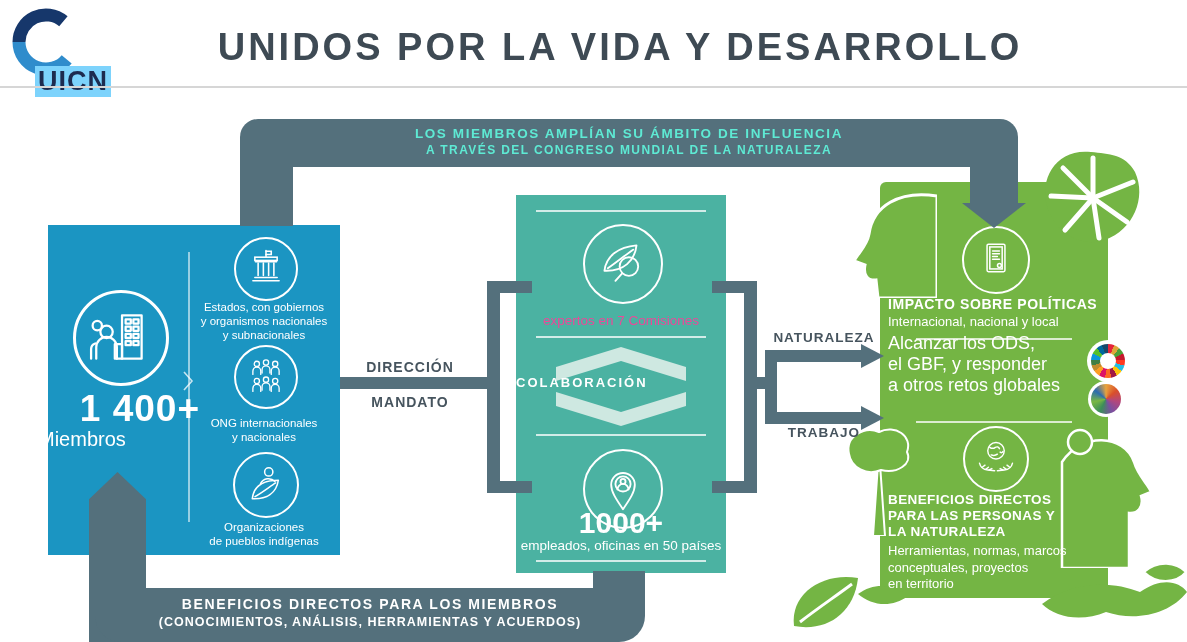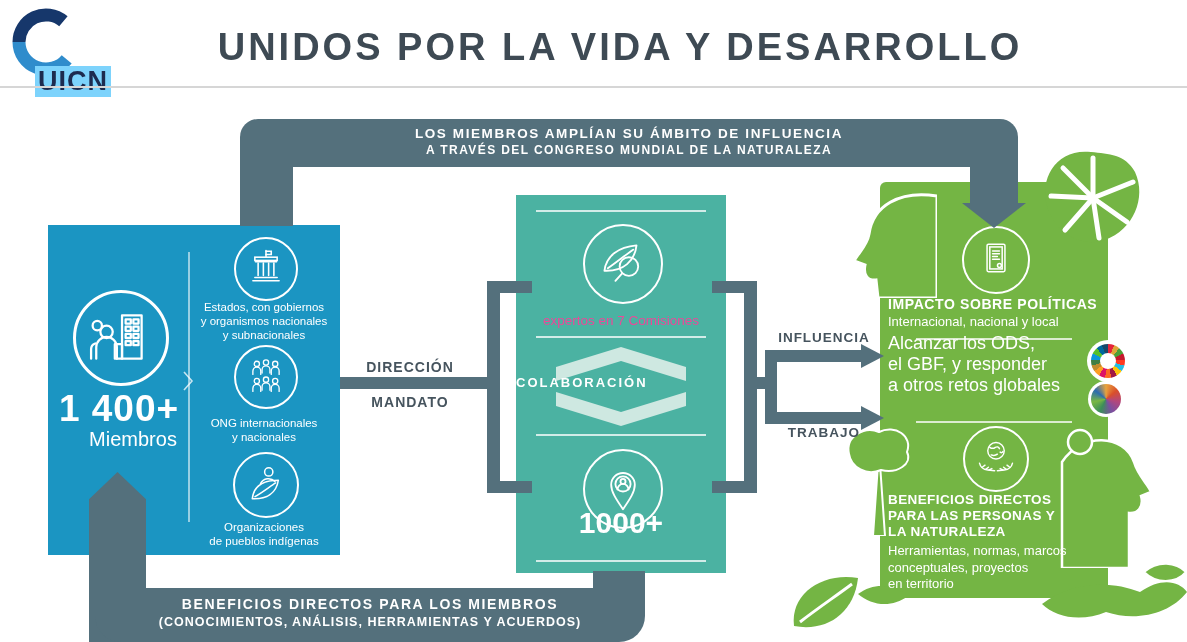--- a/index.html
+++ b/index.html
@@ -9,21 +9,21 @@
   
   .logo-wrap{left:8px;top:4px;width:104px;height:78px;}
   .logo-text{position:absolute;left:27px;top:22px;font-size:27px;font-weight:bold;
              color:#1d2b4f;background:#7dd3fc;padding:0 3px;letter-spacing:1px;margin-top:40px;}
   .page-title{left:140px;top:26px;width:960px;text-align:center;font-size:38px;
               font-weight:bold;letter-spacing:3px;color:#3e4a54;}
   .header-divider{left:0;top:86px;width:1187px;height:2px;background:#d6d6d6;}
   
   .slate{background:#54707c;}
   .banner-main{left:240px;top:119px;width:778px;height:48px;border-radius:18px 18px 0 0;
-               color:#ffffff;text-align:center;padding-top:7px;box-sizing:border-box;}
+               color:#5eead4;text-align:center;padding-top:7px;box-sizing:border-box;}
   .banner-line1{font-size:13.5px;font-weight:bold;letter-spacing:1.6px;}
   .banner-line2{font-size:12px;font-weight:bold;letter-spacing:1.4px;margin-top:2px;}
   .drop-left{left:240px;top:160px;width:53px;height:66px;}
   .drop-right{left:970px;top:160px;width:48px;height:44px;}
   .drop-right-head{left:962px;top:203px;width:0;height:0;border-left:32px solid transparent;
                    border-right:32px solid transparent;border-top:25px solid #54707c;background:none;}
   .mandato-bar{left:340px;top:377px;width:147px;height:12px;}
   .lb-vert{left:487px;top:281px;width:13px;height:212px;}
   .lb-arm-t{left:487px;top:281px;width:45px;height:12px;}
   .lb-arm-b{left:487px;top:481px;width:45px;height:12px;}
@@ -48,23 +48,23 @@
             clip-path:polygon(50% 0,100% 16%,100% 100%,0 100%,0 16%);}
   .teal-stem{left:593px;top:571px;width:52px;height:22px;}
   .bottom-banner{left:95px;top:588px;width:550px;height:54px;border-radius:0 0 26px 26px;
                  color:#fff;text-align:center;padding-top:8px;box-sizing:border-box;}
   .bb-line1{font-size:14px;font-weight:bold;letter-spacing:1.6px;}
   .bb-line2{font-size:12.5px;font-weight:bold;letter-spacing:1px;margin-top:3px;}
   
   .blue-box{left:48px;top:225px;width:292px;height:330px;background:#1b95c2;}
   .big-circle{left:73px;top:290px;width:90px;height:90px;border:3px solid #fff;border-radius:50%;
               display:flex;align-items:center;justify-content:center;}
-  .members-count{left:38px;top:388px;width:162px;text-align:center;color:#fff;font-size:37px;
+  .members-count{left:38px;top:388px;width:162px;text-align:right;color:#fff;font-size:37px;
                  font-weight:bold;letter-spacing:1px;}
-  .members-label{left:52px;top:428px;width:162px;text-align:center;color:#fff;font-size:20px;font-weight:300;}
+  .members-label{left:38px;top:428px;width:162px;text-align:left;color:#fff;font-size:20px;font-weight:300;}
   .blue-divider{left:188px;top:252px;width:2px;height:270px;background:rgba(255,255,255,.55);}
   .blue-chev{left:183px;top:371px;}
   .cat-circle{border:2.5px solid #fff;border-radius:50%;display:flex;align-items:center;justify-content:center;}
   .cat1-c{left:234px;top:237px;width:60px;height:60px;}
   .cat2-c{left:234px;top:345px;width:60px;height:60px;}
   .cat3-c{left:233px;top:452px;width:62px;height:62px;}
   .cat-label{left:192px;width:144px;text-align:center;color:#fff;font-size:11.5px;line-height:14px;white-space:pre-line;}
   .cat1-l{top:300px;}
   .cat2-l{top:416px;}
   .cat3-l{top:520px;}
@@ -233,20 +233,21 @@
   <div class="abs tline tl3"></div>
   <div class="abs teal-circle offices-c">
     <svg width="54" height="54" viewBox="0 0 64 64" fill="none" stroke="#fff" stroke-width="2.2" stroke-linecap="round" stroke-linejoin="round">
       <path d="M32,56 C23,43 18,35 18,27 a14,14 0 1 1 28,0 C46,35 41,43 32,56 Z"></path>
       <circle cx="32" cy="26" r="9"></circle>
       <circle cx="32" cy="23" r="3"></circle>
       <path d="M25.5,32.5 a6.5,6.5 0 0 1 13,0"></path>
     </svg>
   </div>
   <div class="abs staff-count">1000+</div>
+  <div class="abs staff-label">empleados, oficinas en 50 países</div>
   <div class="abs tline tl4"></div>
 
   <div class="abs green-box"></div>
 
   <svg class="abs deco" style="left:1035px;top:146px;" width="112" height="106" viewBox="0 0 112 106">
     <path d="M56,6 C22,2 4,32 12,60 C20,88 48,102 70,94 C98,84 112,52 100,26 C90,8 74,8 56,6 Z" fill="#74b544"></path>
     <g stroke="#fff" stroke-width="5" stroke-linecap="round">
       <line x1="58" y1="52" x2="58" y2="12"></line>
         <line x1="58" y1="52" x2="28" y2="22"></line>
       <line x1="58" y1="52" x2="16" y2="50"></line>
@@ -343,21 +344,21 @@
   <div class="abs slate rb-arm-b"></div>
   <div class="abs slate stub"></div>
   <div class="abs slate split-vert"></div>
   <div class="abs slate arm-influ"></div>
   <div class="abs arm-influ-tip"></div>
   <div class="abs slate arm-trab"></div>
   <div class="abs arm-trab-tip"></div>
 
   <div class="abs flow-label lbl-direccion">DIRECCIÓN</div>
   <div class="abs flow-label lbl-mandato">MANDATO</div>
-  <div class="abs flow-label lbl-influencia">INFLUENCIA</div>
+  <div class="abs flow-label lbl-influencia">NATURALEZA</div>
   <div class="abs flow-label lbl-trabajo">TRABAJO</div>
 
   <div class="abs slate up-arrow"></div>
   <div class="abs slate teal-stem"></div>
   <div class="abs slate bottom-banner">
     <div class="bb-line1">BENEFICIOS DIRECTOS PARA LOS MIEMBROS</div>
     <div class="bb-line2">(CONOCIMIENTOS, ANÁLISIS, HERRAMIENTAS Y ACUERDOS)</div>
   </div>
 
 </div>

